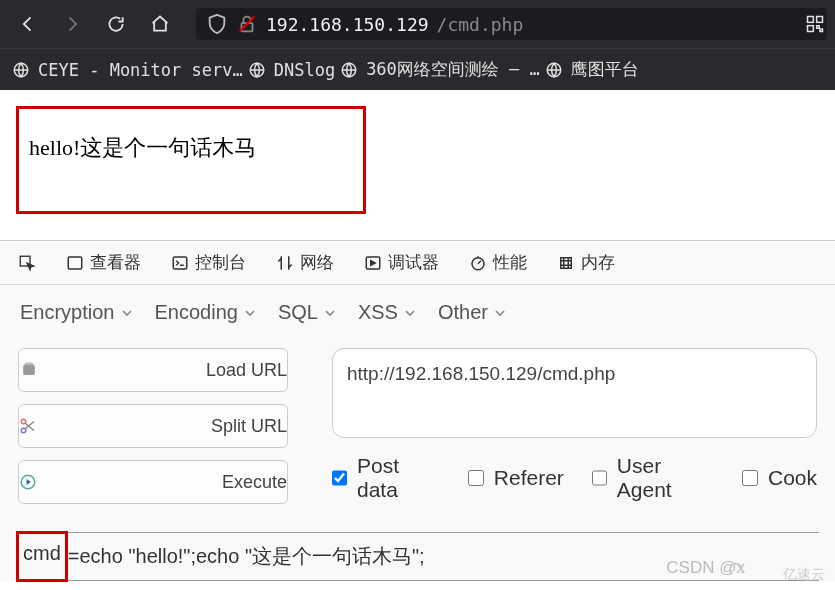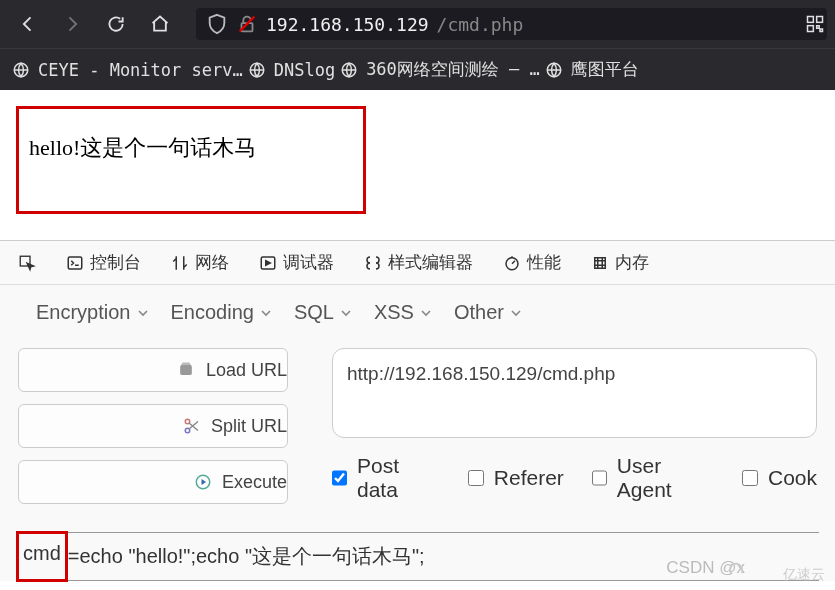--- a/index.html
+++ b/index.html
@@ -97,39 +97,38 @@
       height: 100%;
     }
     .dt-tab svg { width: 18px; height: 18px; }
     .toolbar2 {
       display: flex;
       align-items: flex-end;
       padding: 16px 20px;
       gap: 22px;
       font-size: 20px;
       color: #555;
-      margin-left: 16px;
     }
     .tb2-item { display: flex; align-items: center; gap: 6px; }
     .tb2-item svg { width: 12px; height: 12px; }
     .panel-body {
       display: flex;
       padding: 8px 18px;
       gap: 44px;
     }
     .btn-col { display: flex; flex-direction: column; gap: 12px; }
     .action-btn {
       width: 270px;
       height: 44px;
       border: 1px solid #ccc;
       border-radius: 6px;
       background: #fdfdfd;
       display: flex;
       align-items: center;
-      justify-content: flex-end;
+      justify-content: space-between;
       gap: 10px;
       font-size: 18px;
       color: #444;
     }
     .right-col { flex: 1; display: flex; flex-direction: column; }
     .url-input {
       width: 100%;
       height: 90px;
       border: 1px solid #ccc;
       border-radius: 12px;
@@ -276,42 +275,42 @@
   <div class="dt-tabs">
     <div class="dt-tab">
       <svg viewBox="0 0 24 24" fill="none" stroke="#333" stroke-width="1.8">
           <rect x="3" y="3" width="13" height="13"></rect>
           <path d="M12 12l9 4-4 1-1 4-4-9z" fill="#333"></path>
         </svg>
     </div>
     <div class="dt-tab">
       <svg viewBox="0 0 24 24" fill="none" stroke="#333" stroke-width="2">
           <rect x="3" y="4" width="18" height="16" rx="2"></rect>
+        </svg>
+      <span>查看器</span>
+    </div>
+    <div class="dt-tab">
+      <svg viewBox="0 0 24 24" fill="none" stroke="#333" stroke-width="2">
+          <rect x="3" y="4" width="18" height="16" rx="2"></rect>
           <path d="M7 9l3 3-3 3M12 15h5"></path>
         </svg>
       <span>控制台</span>
     </div>
     <div class="dt-tab">
       <svg viewBox="0 0 24 24" fill="none" stroke="#333" stroke-width="2">
           <path d="M7 3v18M7 6l-4 4M17 3v18M17 18l4-4"></path>
         </svg>
       <span>网络</span>
     </div>
     <div class="dt-tab">
       <svg viewBox="0 0 24 24" fill="none" stroke="#333" stroke-width="2">
           <rect x="3" y="4" width="18" height="16" rx="2"></rect>
           <path d="M9 9l6 3-6 3z" fill="#333"></path>
         </svg>
       <span>调试器</span>
-    </div>
-    <div class="dt-tab">
-      <svg viewBox="0 0 24 24" fill="none" stroke="#333" stroke-width="2">
-          <path d="M8 4a4 4 0 0 0 0 8 4 4 0 0 0 0 8M16 4a4 4 0 0 1 0 8 4 4 0 0 1 0 8"></path>
-        </svg>
-      <span>样式编辑器</span>
     </div>
     <div class="dt-tab">
       <svg viewBox="0 0 24 24" fill="none" stroke="#333" stroke-width="2">
           <circle cx="12" cy="13" r="8"></circle>
           <path d="M12 13l4-4M12 3v2"></path>
         </svg>
       <span>性能</span>
     </div>
     <div class="dt-tab">
       <svg viewBox="0 0 24 24" fill="none" stroke="#333" stroke-width="2">

